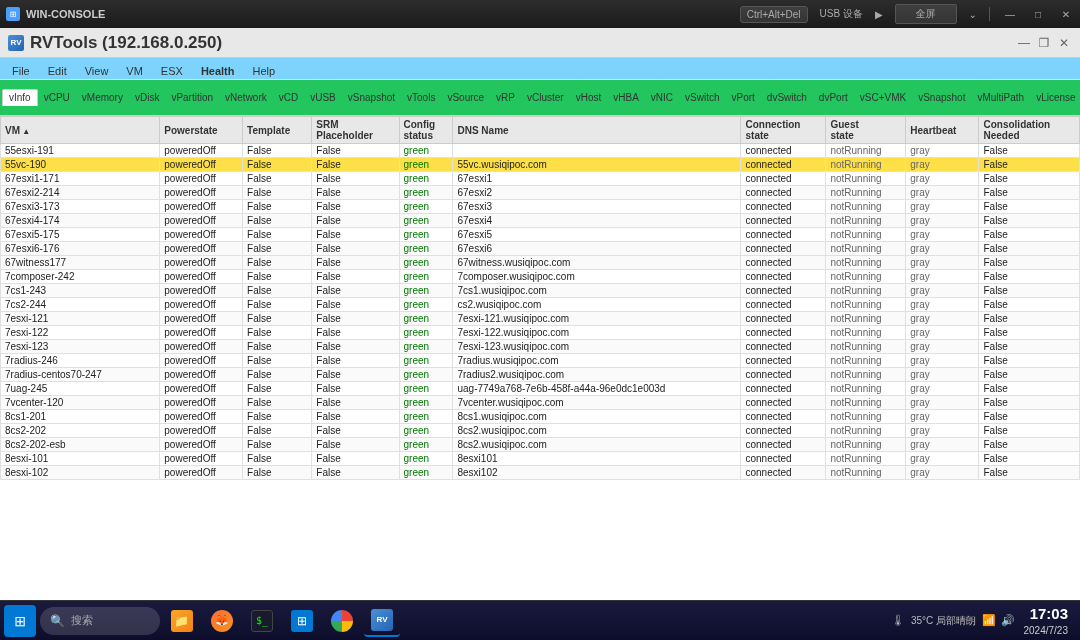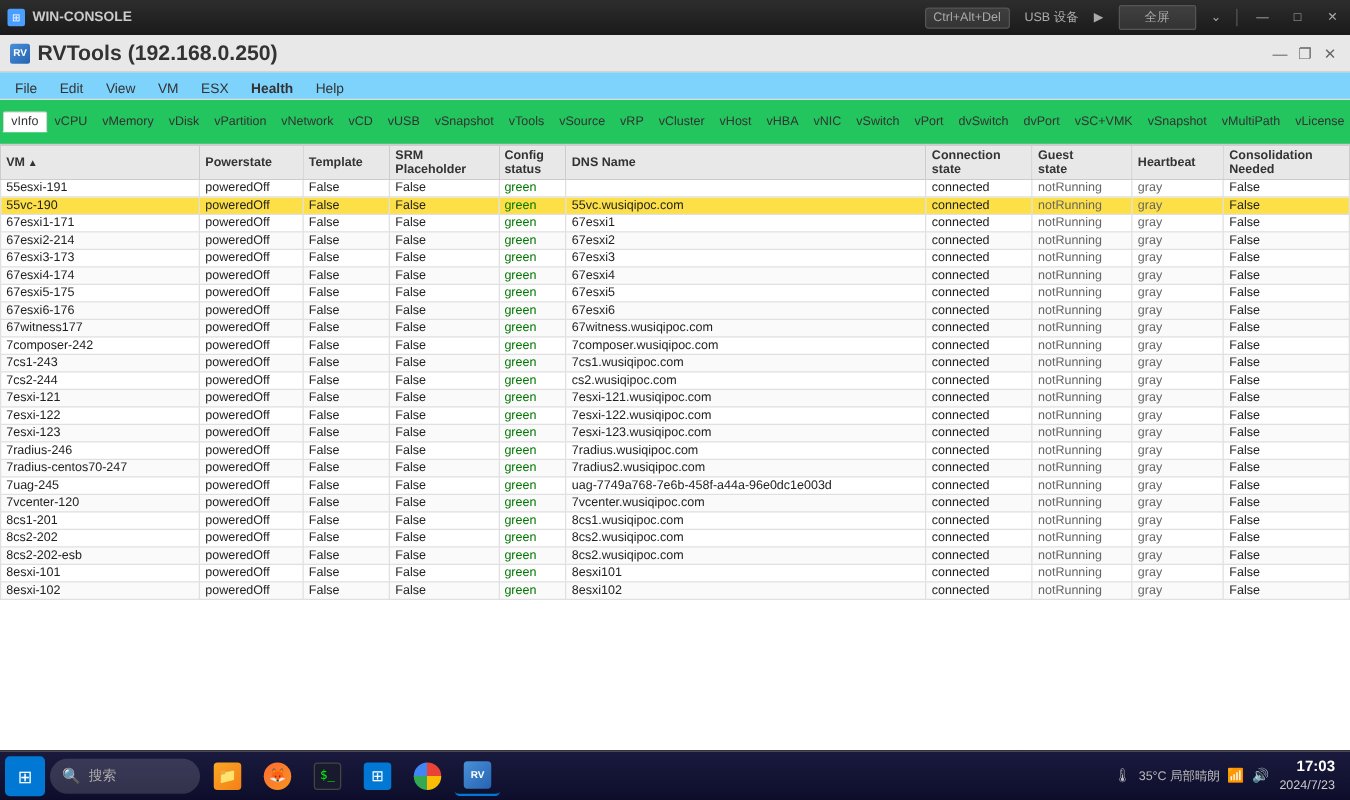--- a/index.html
+++ b/index.html
@@ -742,17 +742,17 @@
   </div>
 
   <div class="taskbar-right">
     <div class="taskbar-sys">
       <span style="font-size:11px;">🌡</span>
       <span>35°C  局部晴朗</span>
       <span style="font-size:11px;">📶</span>
       <span style="font-size:11px;">🔊</span>
     </div>
     <div class="taskbar-time">
-      <div style="font-weight:600;color:white;font-size:12px;">17:03</div>
+      <div style="font-weight:600;color:white;font-size:15px;">17:03</div>
       <div style="color:#ccc;font-size:10px;">2024/7/23</div>
     </div>
   </div>
 </div>
 
 </body></html>

